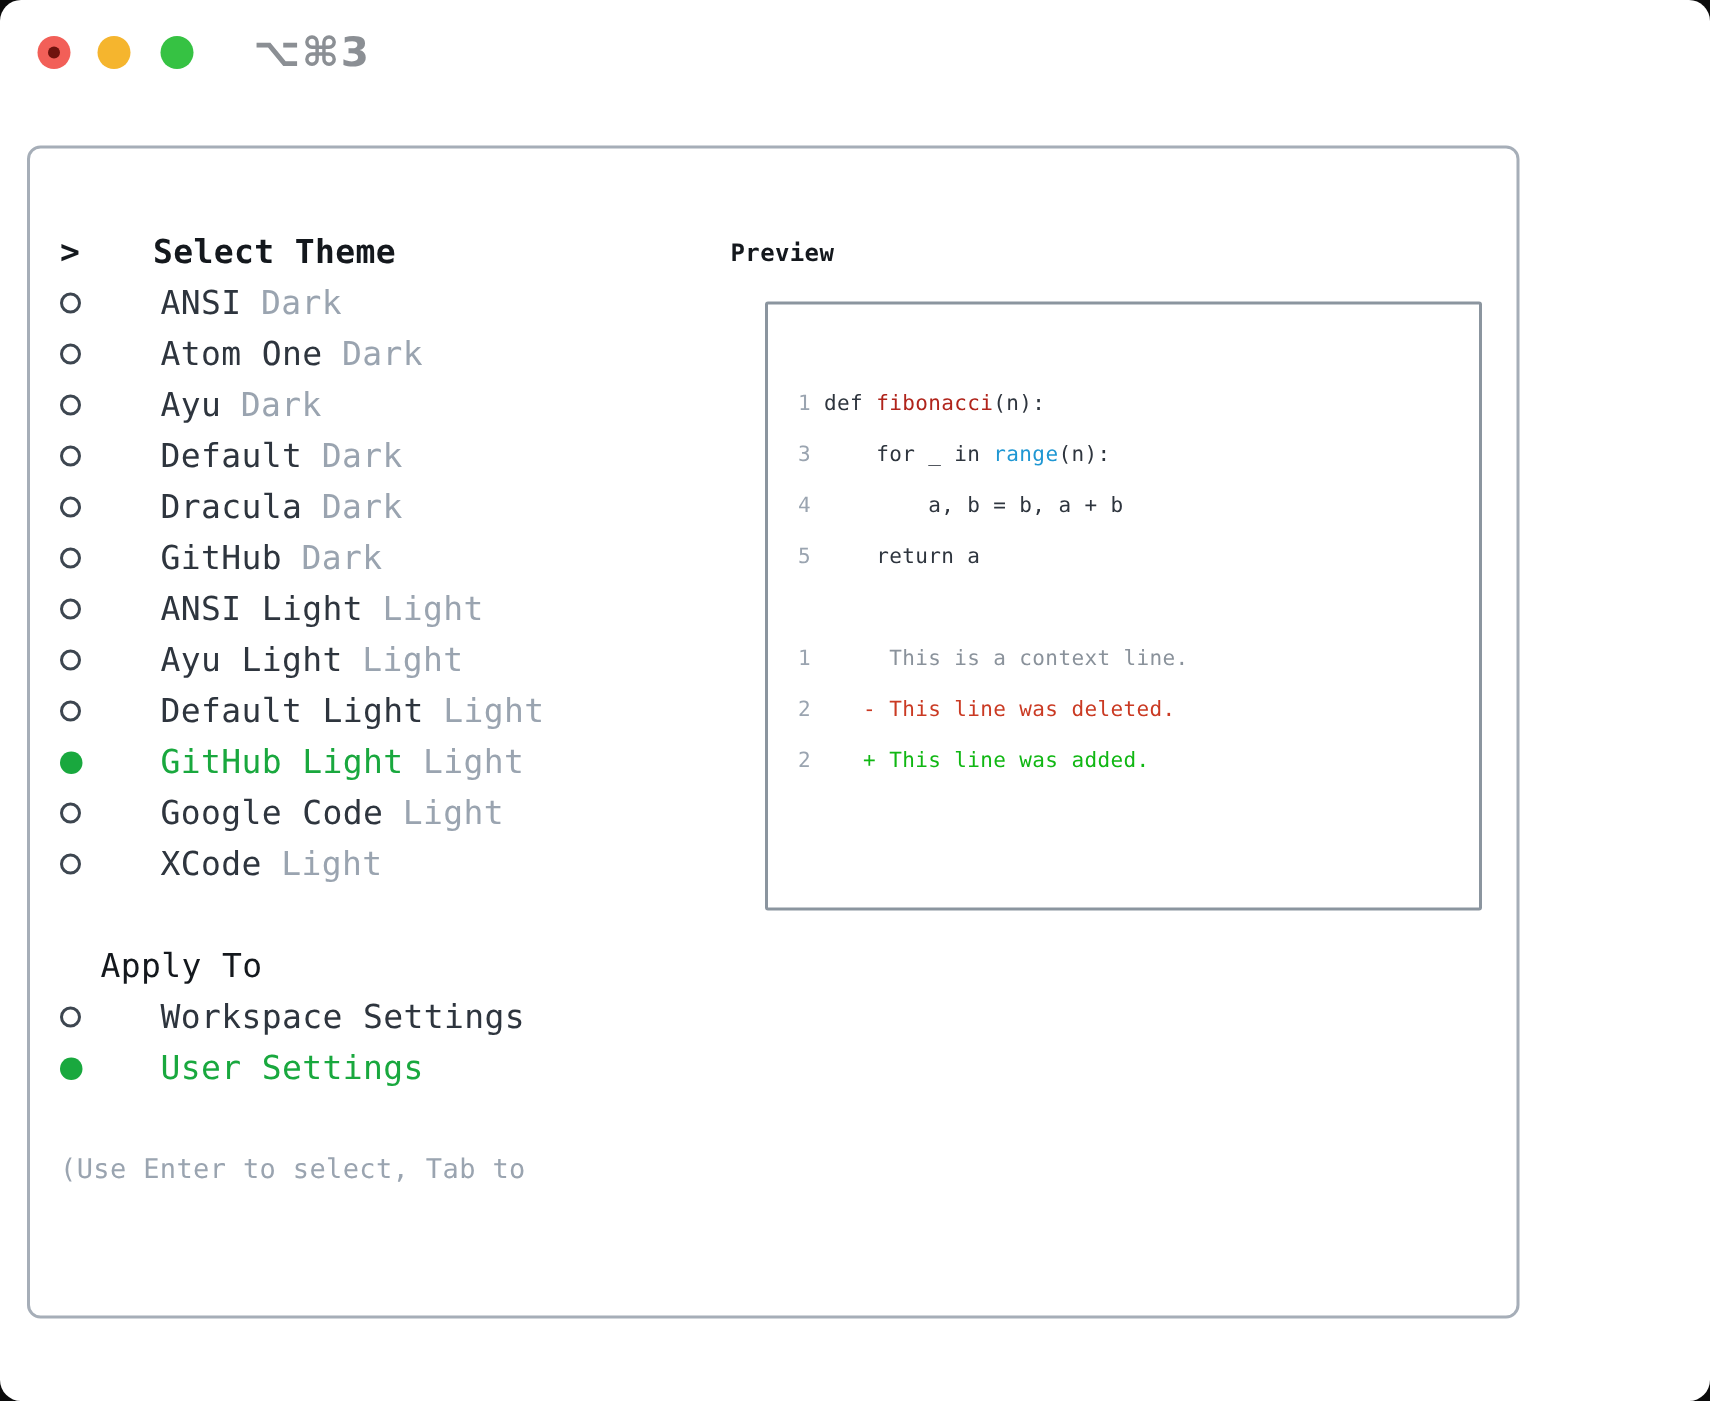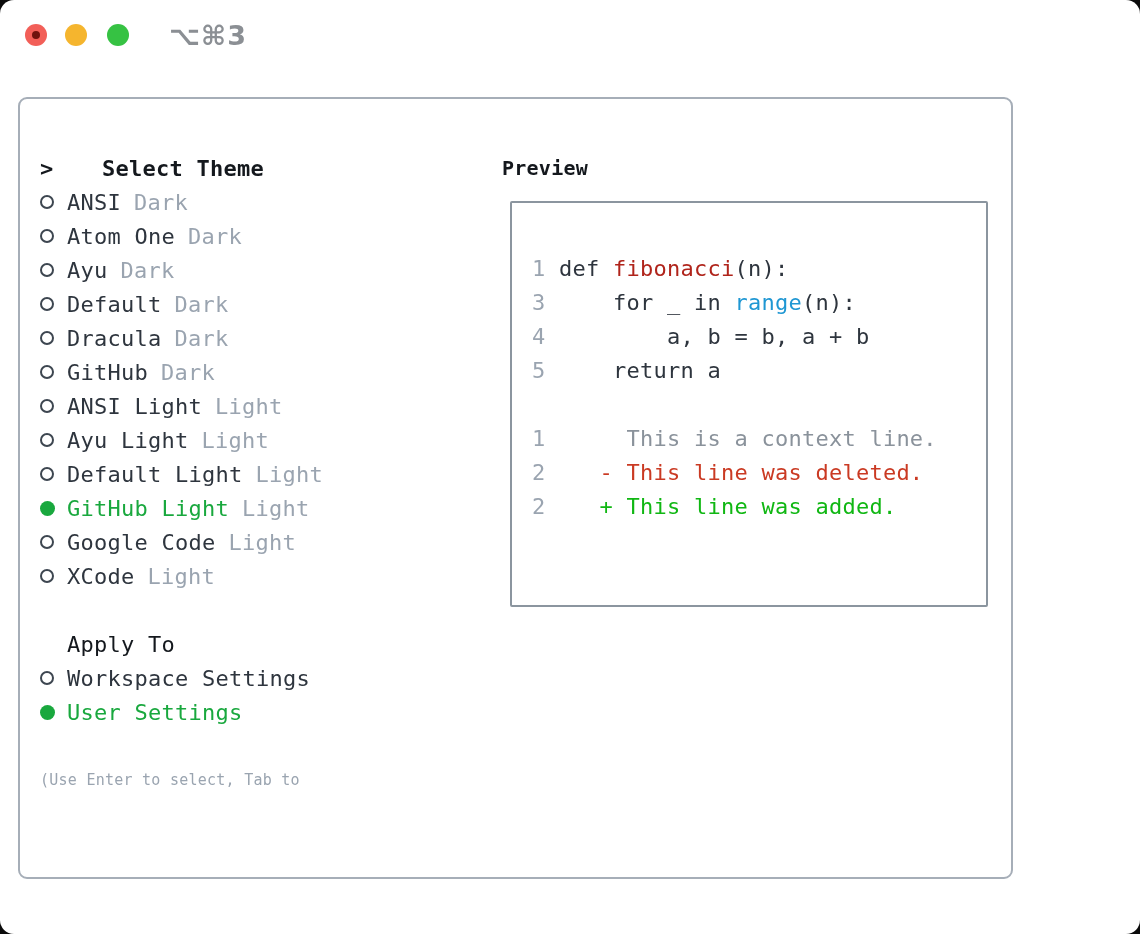--- a/index.html
+++ b/index.html
@@ -29,37 +29,37 @@
   .left-col { position:absolute; left:20px; top:52px; }
   .row { display:flex; align-items:center; height:34px; white-space:pre; font-size:22px; letter-spacing:0.25px; }
   .marker { display:inline-flex; align-items:center; width:27px; flex:0 0 27px; }
   .prompt { font-weight:bold; color:var(--header); }
   .hdr-label { font-weight:bold; color:var(--header);margin-left:35px; }
   .radio {
     width:14px; height:14px; border-radius:50%;
     border:2px solid var(--circle_stroke); background:transparent;
   }
   .radio.sel { width:15px; height:15px; border:none; background:var(--green_sel); }
-  .t-label { color:var(--fg); }
+  .t-label { color:var(--fg);margin-left:40px; }
   .t-label.sel { color:var(--green_sel);text-align:right; }
   .t-suffix { color:var(--muted); margin-left:13px; }
   .apply-hdr { color:var(--header); }
   .blank-row { height:34px; }
-  .hint { color:var(--muted); font-size:15px; line-height:34px; letter-spacing:0.25px; white-space:pre; }
+  .hint { color:var(--muted); font-size:18px; line-height:34px; letter-spacing:0.25px; white-space:pre; }
   
   .preview-label {
-    position:absolute; left:482px; top:52px; height:34px; display:flex; align-items:center;
-    font-weight:bold; font-size:20px; color:var(--header); letter-spacing:0.25px;
+    position:absolute; left:467px; top:52px; height:34px; display:flex; align-items:center;
+    font-weight:bold; font-size:16px; color:var(--header); letter-spacing:0.25px;
   }
   .preview-box {
     position:absolute; left:490px; top:102px; width:478px; height:406px;
     border:2px solid var(--border_preview); border-radius:2px; background:#fff;
     padding:49px 0 0 20px; overflow:hidden;
   }
-  .pline { height:34px; white-space:pre; font-size:22px; line-height:34px; letter-spacing:0.25px; }
+  .pline { height:34px; white-space:pre; font-size:14px; line-height:34px; letter-spacing:0.25px; }
   .c-lnum    { color:var(--muted); }
   .c-fg      { color:var(--fg); }
   .c-func    { color:var(--red_func); }
   .c-num     { color:var(--teal); }
   .c-builtin { color:var(--blue); }
   .c-context { color:var(--context); }
   .c-del     { color:var(--red_del);text-align:right; }
   .c-add     { color:var(--green_add); }
 </style>
 </head>

